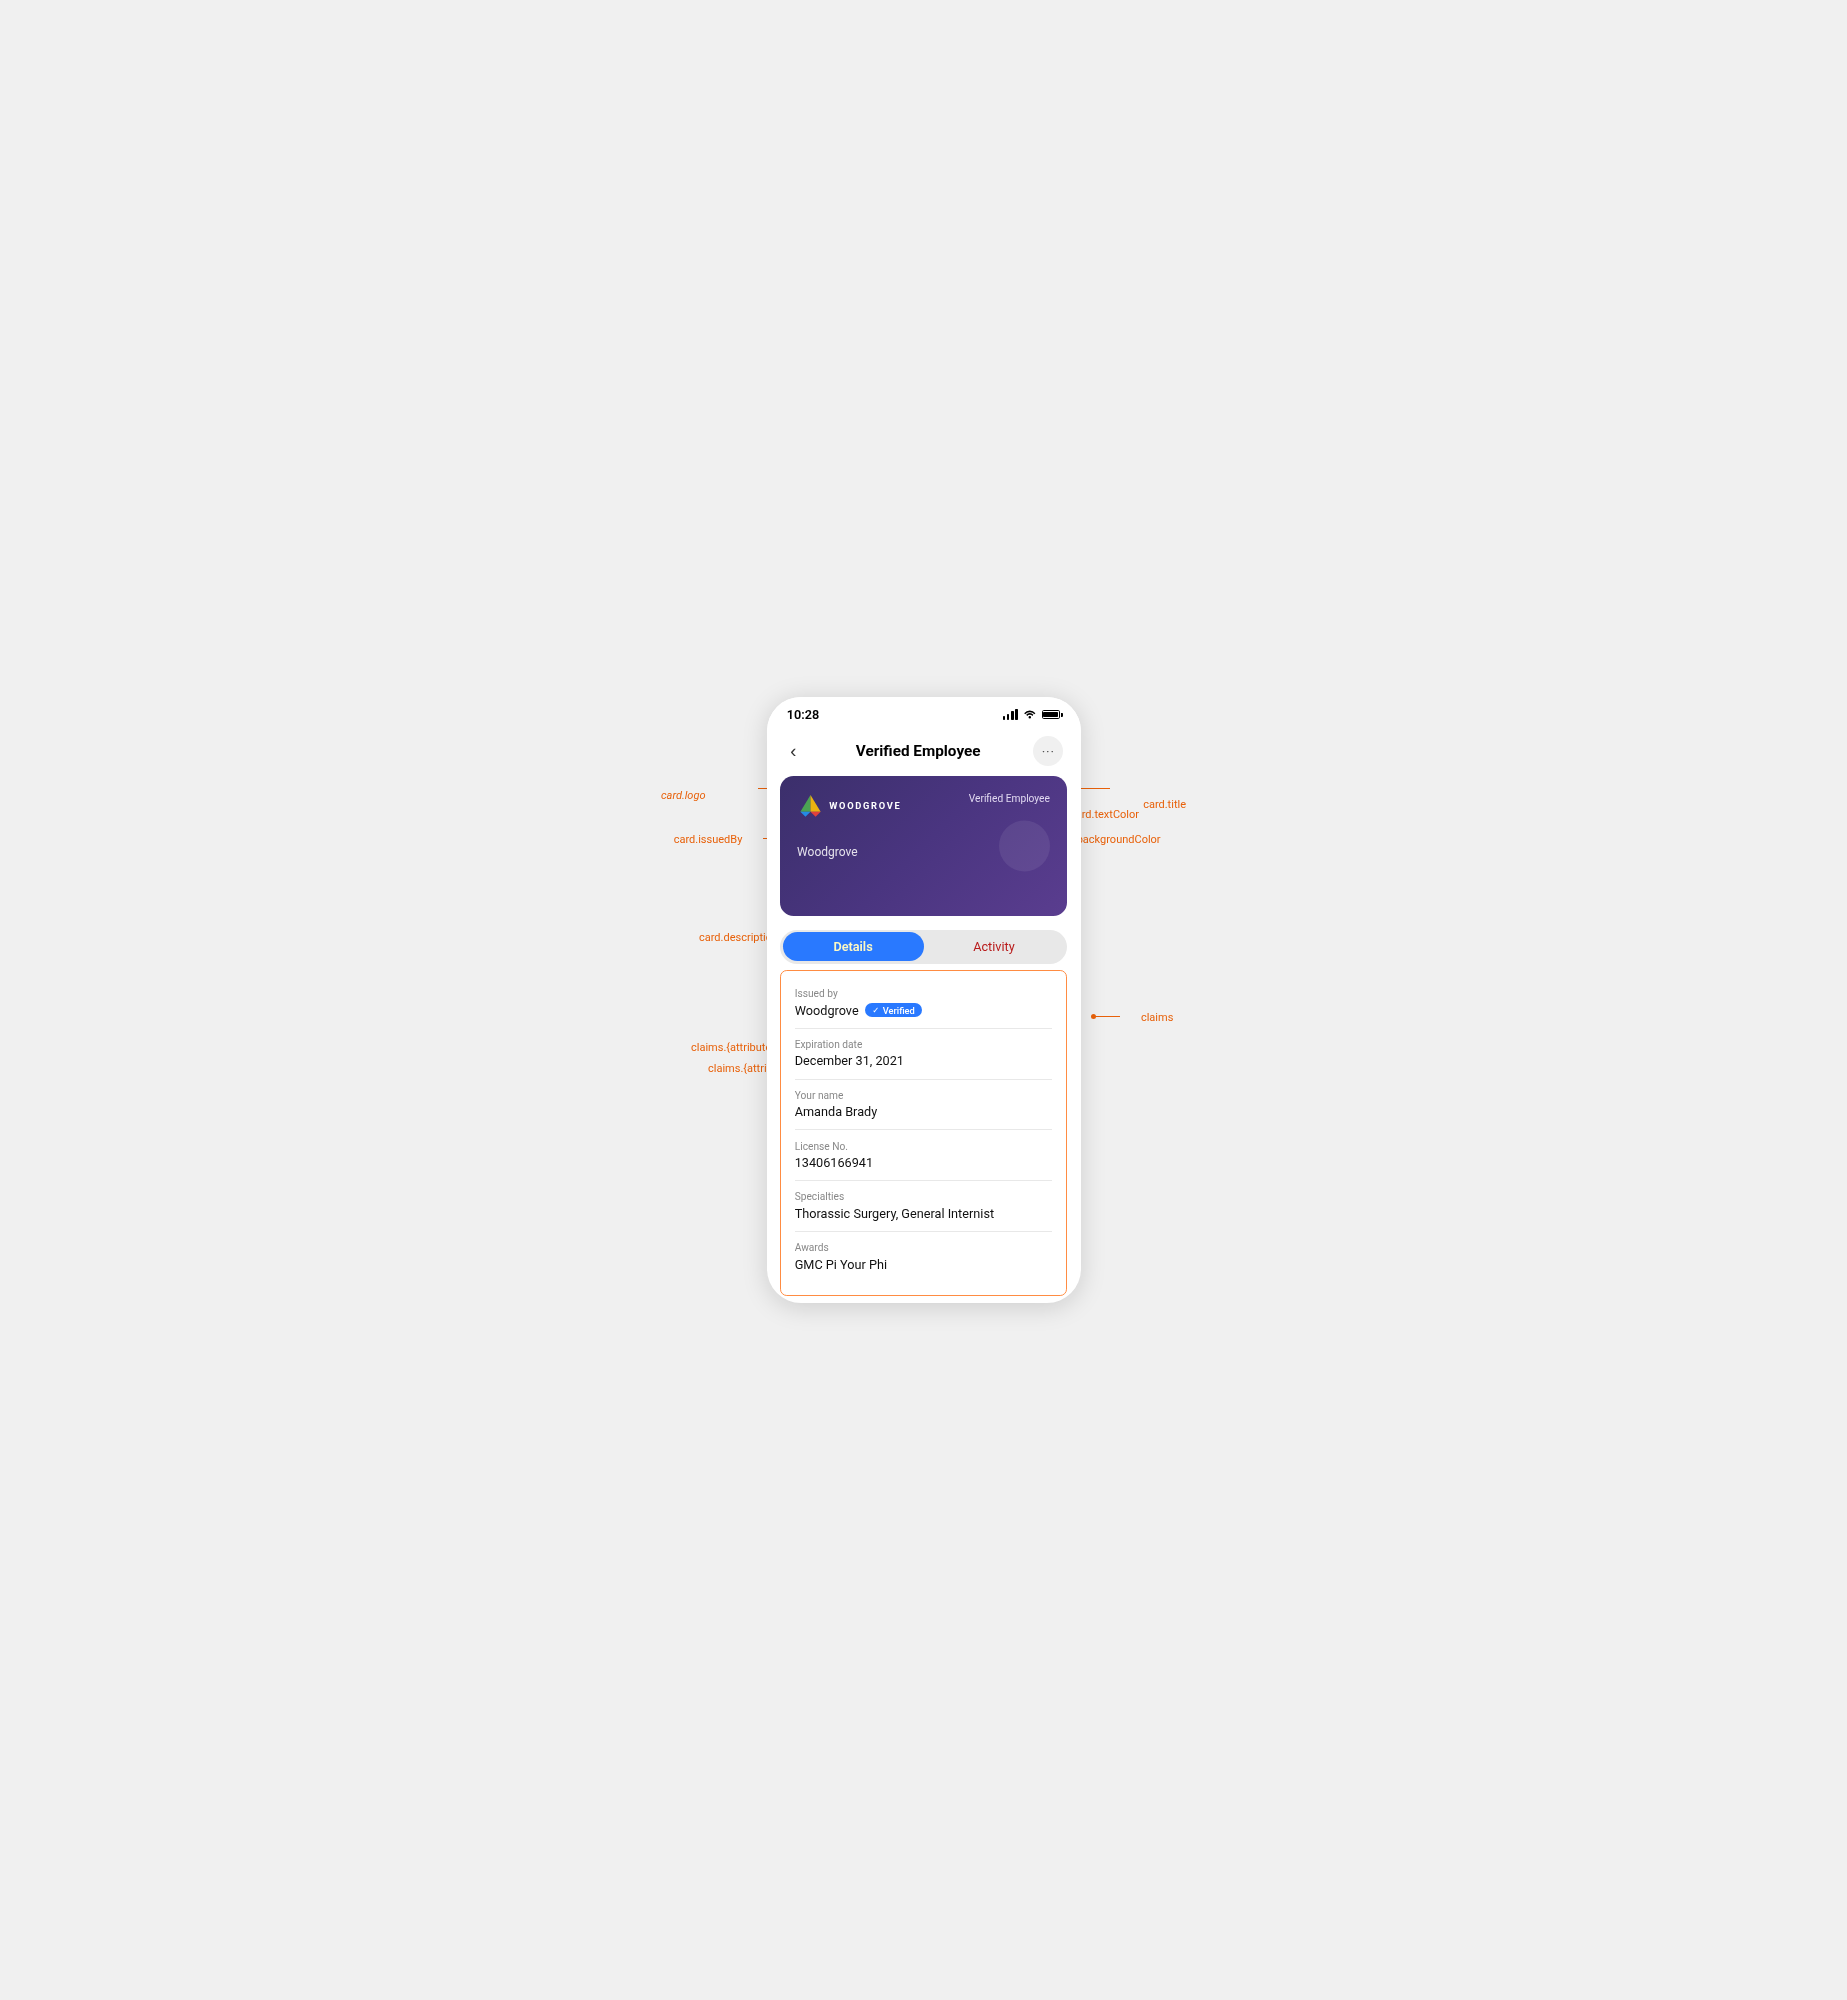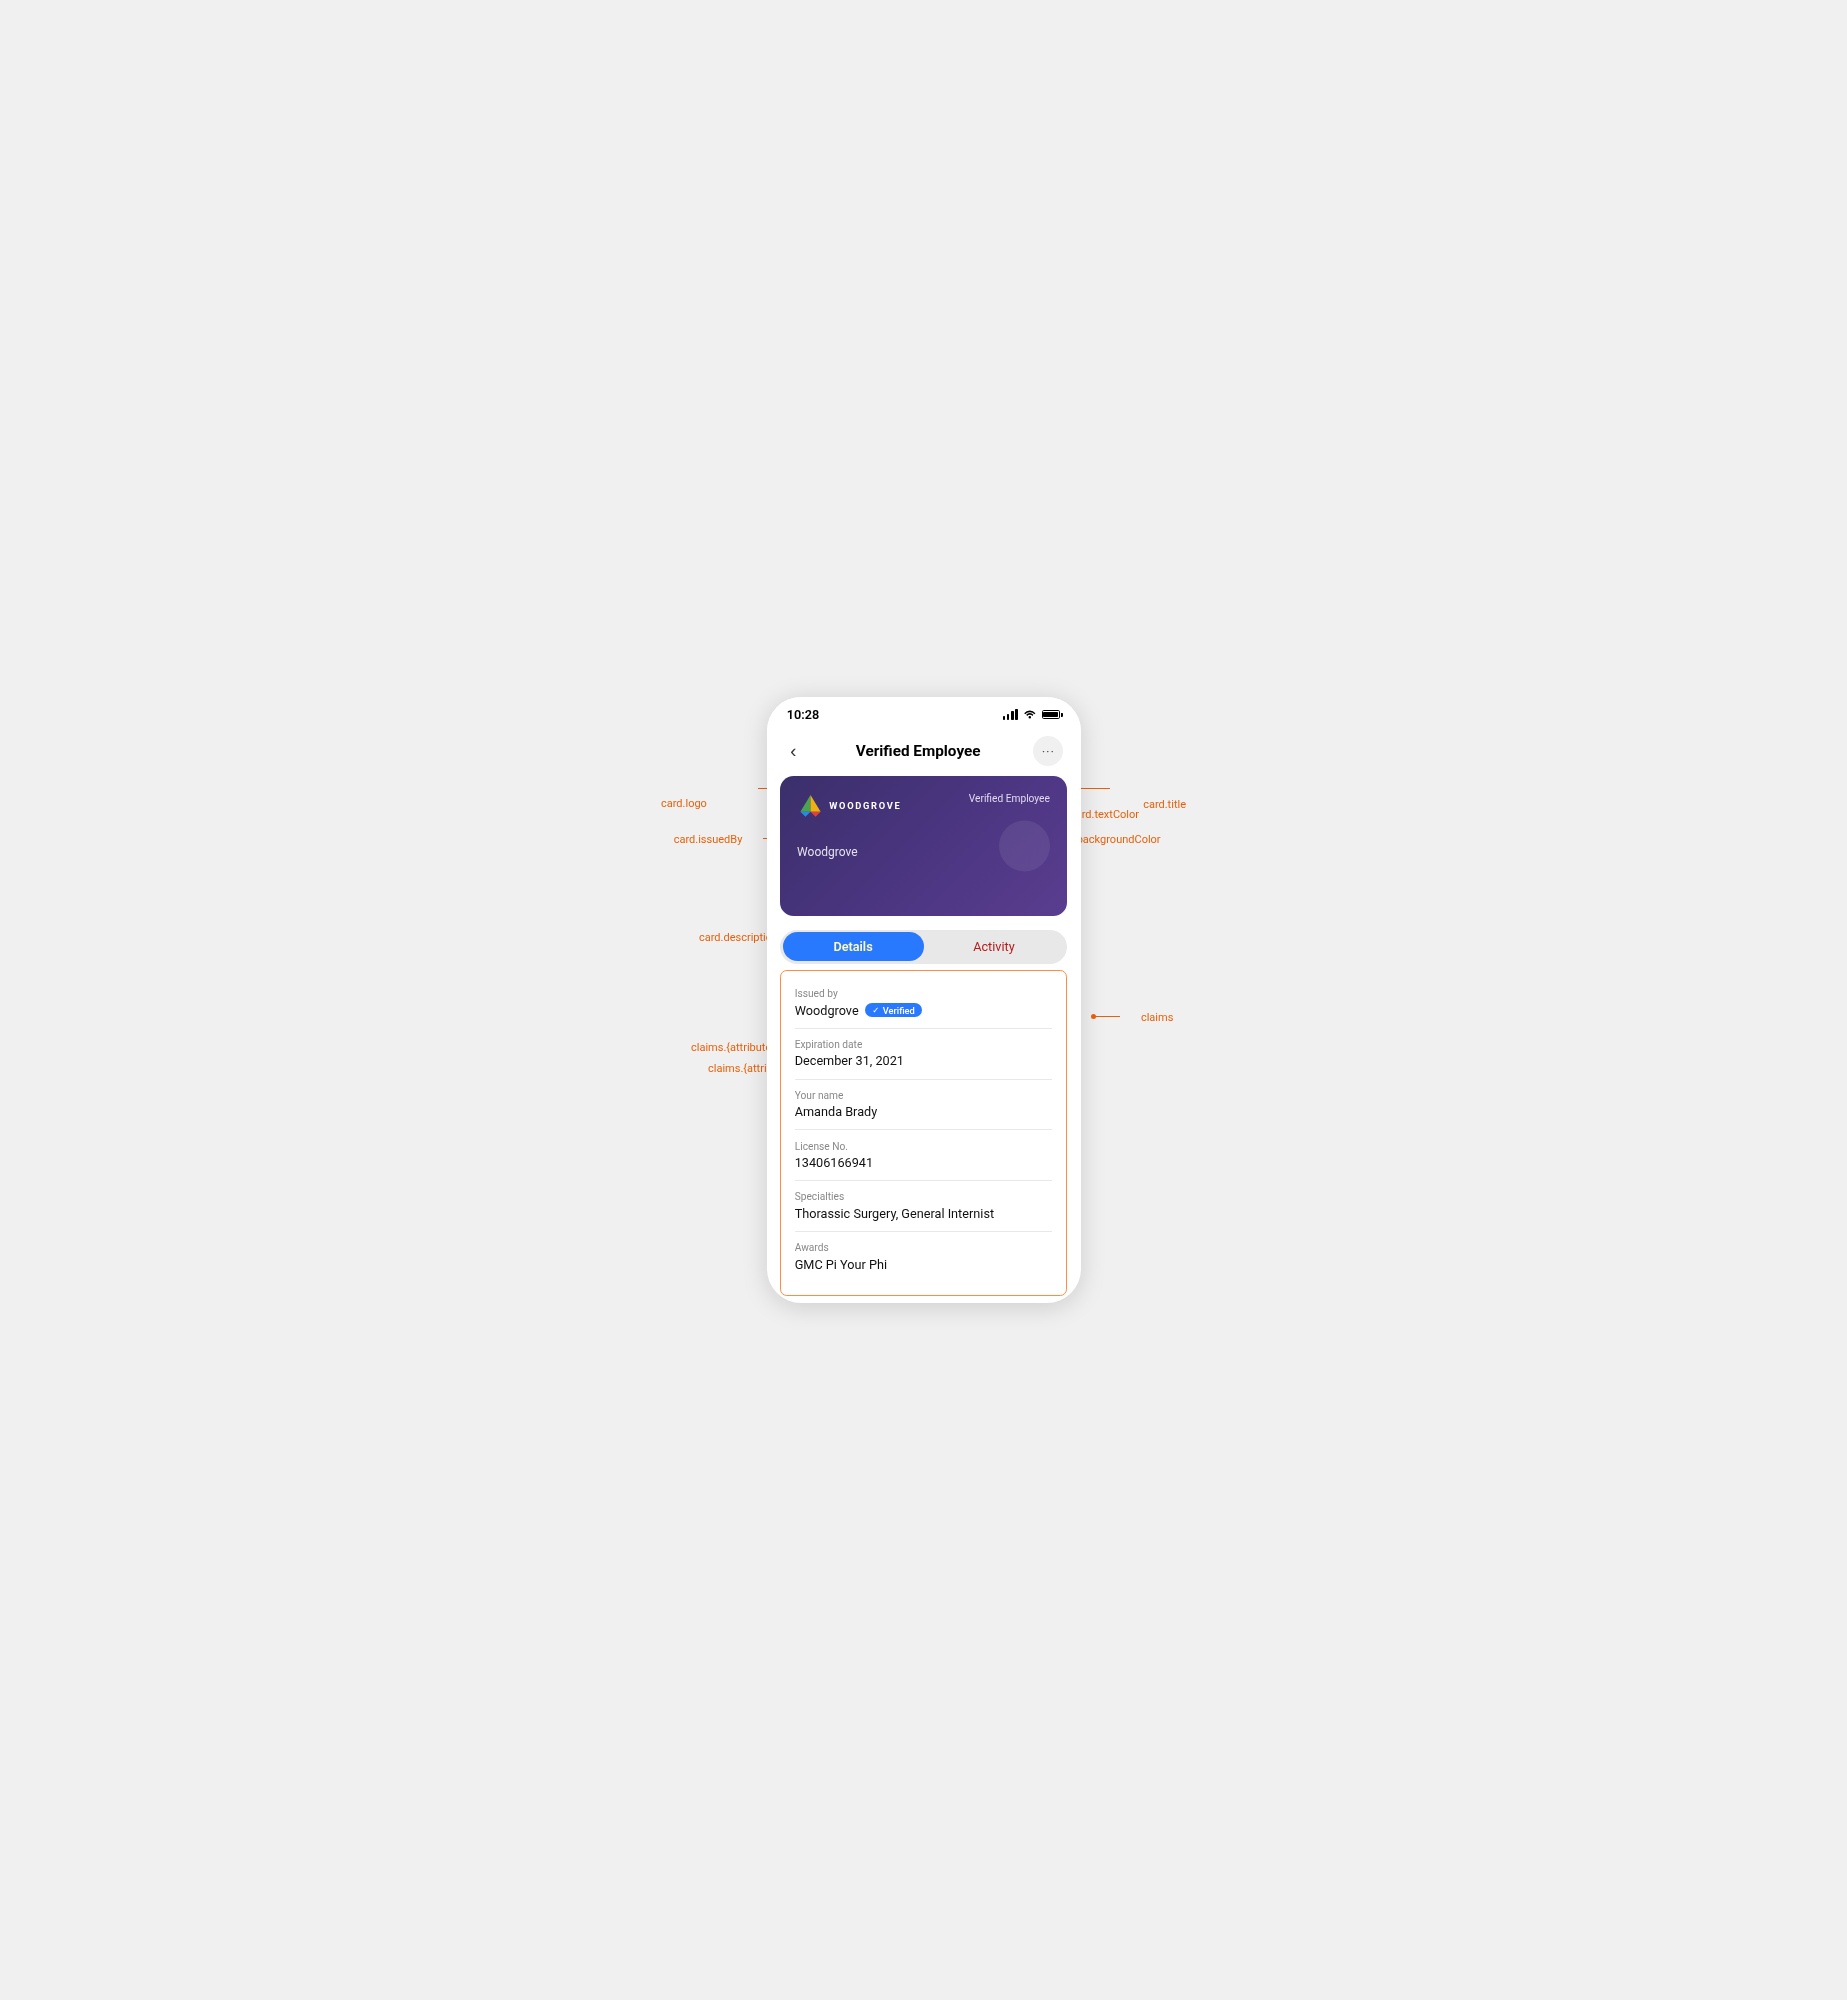--- a/index.html
+++ b/index.html
@@ -271,21 +271,21 @@
       font-size: 8.5px;
     }
   </style>
 </head>
 <body>
 
 <div class="outer-wrapper">
 
   <div style="position:relative; width:100%;">
 
-    <div class="annotation" style="left:0; top:112px;">card.logo</div>
+    <div class="annotation" style="left:0; top:104px;font-style:italic;">card.logo</div>
     <div style="position:absolute; left:97px; top:103px; height:0.8px; width:38px; background:#e8610a;"></div>
     <div style="position:absolute; left:136px; top:100px; width:5.1px; height:5.1px; border-radius:50%; background:#e8610a;"></div>
 
     <div class="annotation" style="left:12.7px; top:148px;text-align:center;">card.issuedBy</div>
     <div style="position:absolute; left:102px; top:153px; height:0.8px; width:38px; background:#e8610a;"></div>
     <div style="position:absolute; left:140px; top:151px; width:5.1px; height:5.1px; border-radius:50%; background:#e8610a;"></div>
 
     <div class="annotation" style="left:38px; top:246px;">card.description</div>
     <div style="position:absolute; left:148px; top:251px; height:0.8px; width:25.4px; background:#e8610a;"></div>
     <div style="position:absolute; left:174px; top:248px; width:5.1px; height:5.1px; border-radius:50%; background:#e8610a;"></div>

